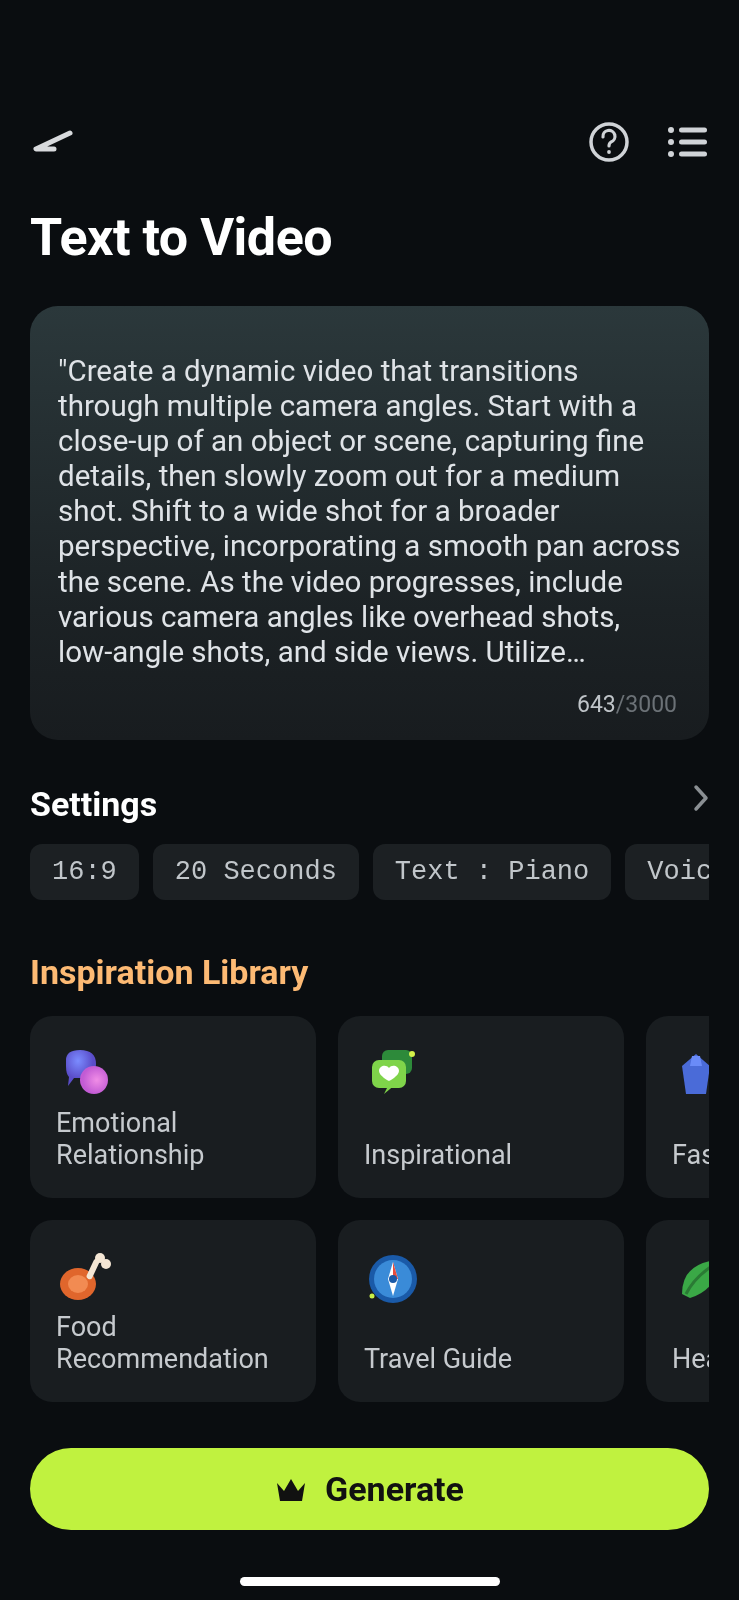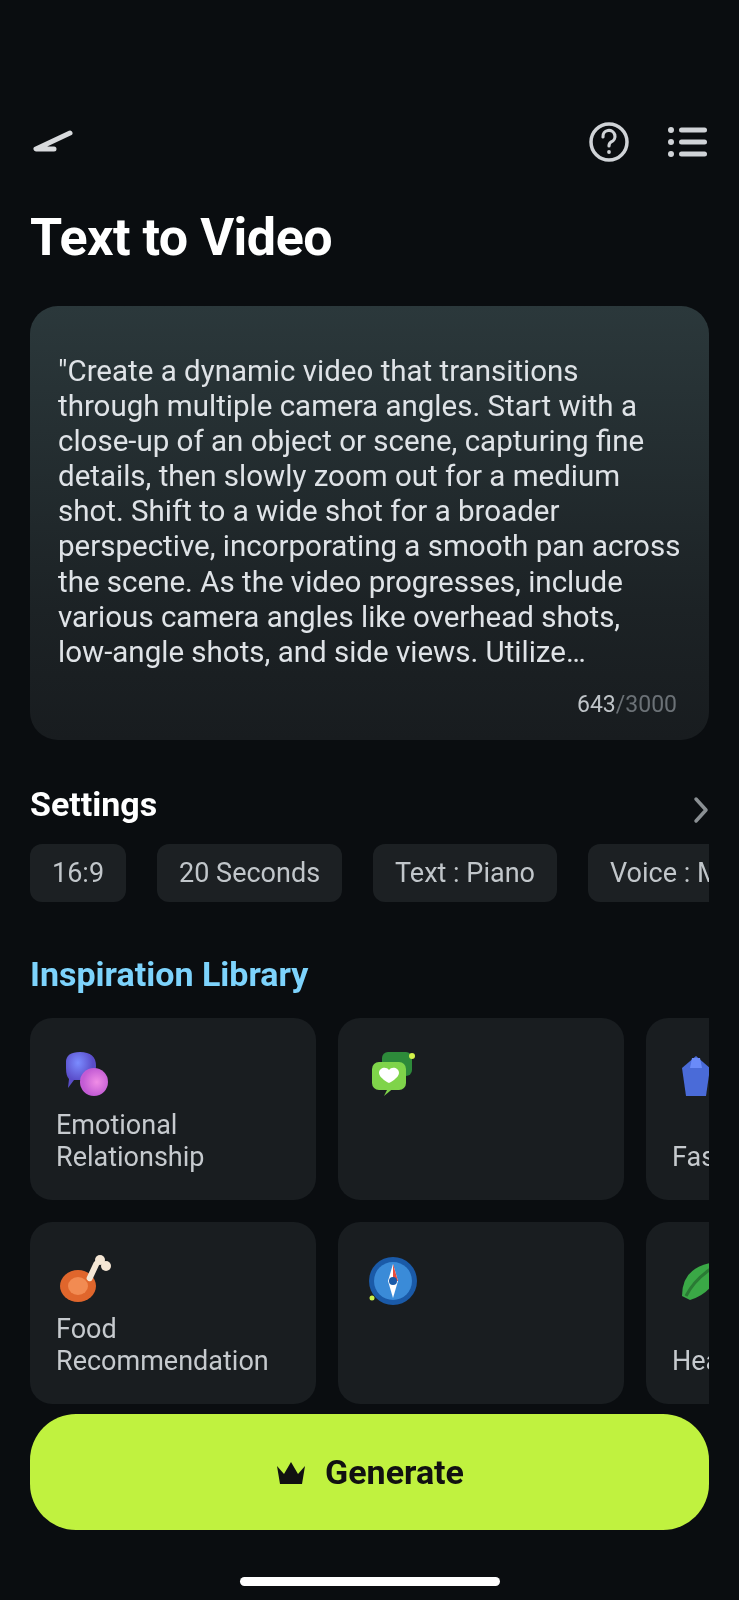--- a/index.html
+++ b/index.html
@@ -53,47 +53,48 @@
     position: absolute;
     right: 32px;
     bottom: 22px;
     font-size: 23px;
     color: #bfc4c8;
   }
   .char-counter .max { color: #6b7176; }
   .section { margin-top: 44px; }
   .section-header {
     display: flex;
-    align-items: flex-end;
+    align-items: flex-start;
     justify-content: space-between;
     margin-top: 28px;
   }
   .section-title {
     font-size: 34px;
     font-weight: 700;
     color: #ffffff;
   }
   .chevron { color: #8a8f93; }
   .chips {
     display: flex;
-    gap: 31px;
+    gap: 14px;
     margin-top: 20px;
     overflow: hidden;
+    font-family: Liberation Mono, monospace;
   }
   .chip {
     background: #1c2023;
     border-radius: 12px;
     padding: 13px 22px;
     font-size: 27px;
     color: #c1c6ca;
     white-space: nowrap;
     cursor: pointer;
     flex-shrink: 0;
   }
-  .lib-title { font-size: 34px; font-weight: 700; color: #7dd3fc; margin-top: 52px; margin-bottom: 24px;}
+  .lib-title { font-size: 34px; font-weight: 700; color: #fdba74; margin-top: 52px; margin-bottom: 24px;}
   .cards-row { display: flex; gap: 22px; overflow: hidden; margin-bottom: 22px;}
   .card {
     background: #191d20;
     border-radius: 22px;
     padding: 30px 26px 26px;
     width: 286px;
     height: 182px;
     flex-shrink: 0;
     display: flex;
     flex-direction: column;
@@ -103,21 +104,21 @@
   .card .card-icon { width: 58px; height: 58px; }
   .card-label {
     font-size: 27px;
     color: #c6cace;
     line-height: 1.18;
   }
   .generate-btn {
     position: absolute;
     left: 30px; right: 30px;
     bottom: 70px;
-    height: 116px;
+    height: 82px;
     background: #c0f23f;
     border-radius: 46px;
     display: flex;
     align-items: center;
     justify-content: center;
     gap: 18px;
     cursor: pointer;
     color: #111;
     font-weight: 700;
     font-size: 34px;
@@ -218,20 +219,21 @@
     <div class="card">
       <div class="card-icon">
         <svg width="58" height="58" viewBox="0 0 58 58">
           <rect x="18" y="4" width="30" height="24" rx="6" fill="#2d8a3a"></rect>
           <rect x="8" y="14" width="34" height="28" rx="7" fill="#7fd44a"></rect>
           <path d="M25 38 L20 48 L32 38 Z" fill="#7fd44a"></path>
           <path d="M25 22 c-3-4-10-2-10 3 c0 5 10 10 10 10 s10-5 10-10 c0-5-7-7-10-3 z" fill="#fff"></path>
           <circle cx="48" cy="8" r="3" fill="#d4f24a"></circle>
         </svg>
       </div>
+      <div class="card-label">Inspirational</div>
     </div>
     <div class="card">
       <div class="card-icon">
         <svg width="58" height="58" viewBox="0 0 58 58">
           <path d="M10 20 L24 8 L38 20 L34 48 L14 48 Z" fill="#4a6bd8"></path>
           <path d="M20 10 L28 10 L30 20 L18 20 Z" fill="#6a8bf8"></path>
         </svg>
       </div>
       <div class="card-label">Fash</div>
     </div>
@@ -254,20 +256,21 @@
       <div class="card-icon">
         <svg width="58" height="58" viewBox="0 0 58 58">
           <circle cx="29" cy="29" r="24" fill="#1a5aa8"></circle>
           <circle cx="29" cy="29" r="19" fill="#3a8bd8"></circle>
           <path d="M29 12 L34 29 L29 46 L24 29 Z" fill="#fff"></path>
           <path d="M29 12 L34 29 L29 29 Z" fill="#e84c3c"></path>
           <circle cx="29" cy="29" r="4" fill="#1a5aa8"></circle>
           <circle cx="8" cy="46" r="2.5" fill="#c8f048"></circle>
         </svg>
       </div>
+      <div class="card-label">Travel Guide</div>
     </div>
     <div class="card">
       <div class="card-icon">
         <svg width="58" height="58" viewBox="0 0 58 58">
           <path d="M10 44 Q10 14 44 10 Q48 38 18 48 Z" fill="#3aa846"></path>
           <path d="M14 44 Q22 28 40 16" stroke="#2a7a34" stroke-width="3" fill="none"></path>
         </svg>
       </div>
       <div class="card-label">Heal</div>
     </div>

